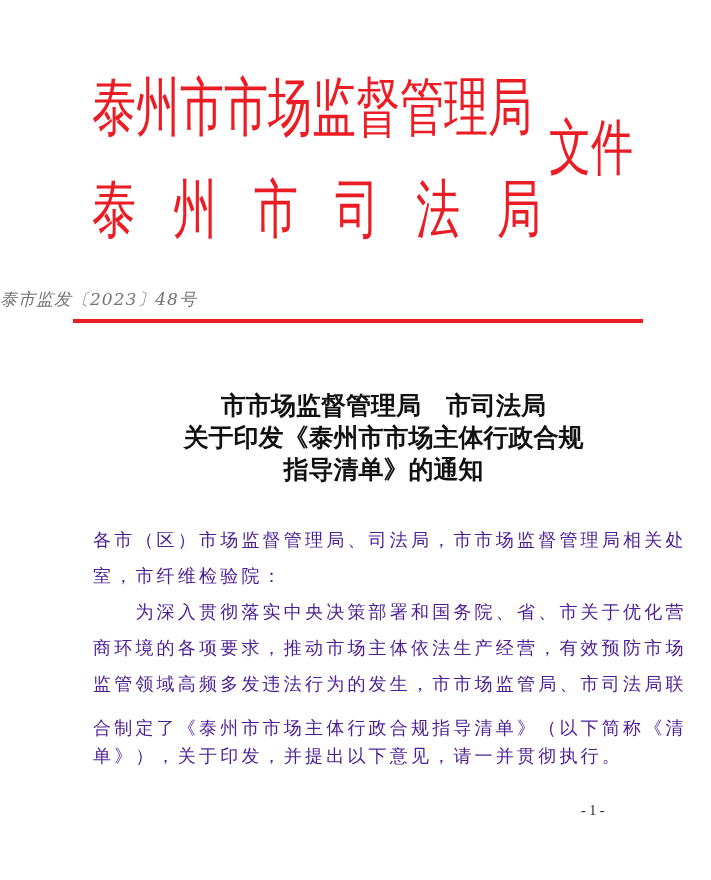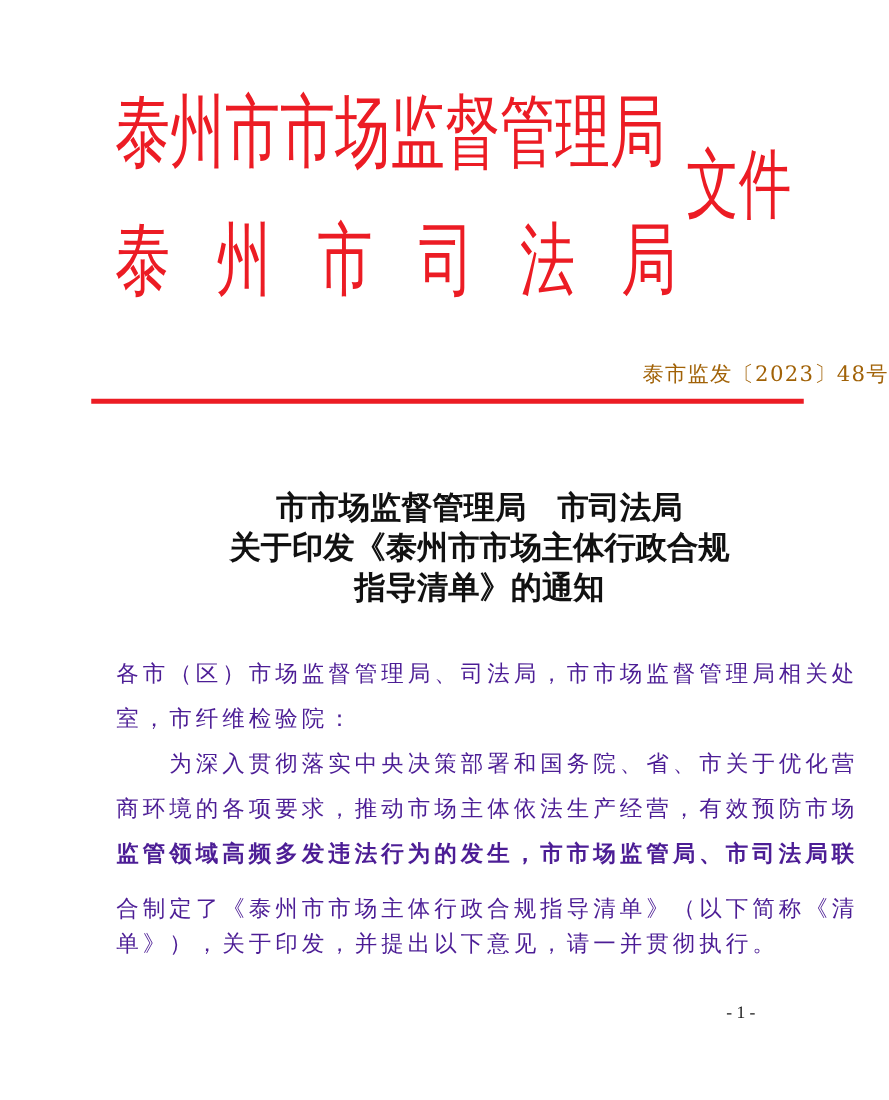--- a/index.html
+++ b/index.html
@@ -5,21 +5,21 @@
     html, body { margin: 0; padding: 0; background: #ffffff; }
     body { width: 711px; height: 880px; position: relative; overflow: hidden; }
     .page { position: absolute; left: 0; top: 0; width: 711px; height: 740px; background: #ffffff; }
     .hdr { position: absolute; color: #ec1c24; font-family: "DejaVu Serif", "Liberation Serif", serif; font-weight: normal; white-space: nowrap; }
     .hdr-line1 { left: 92px; top: 52px; font-size: 44px; line-height: 76px; transform: scaleY(1.45); transform-origin: left top; letter-spacing: 0px; }
     .hdr-line1 span { display: inline-block; width: 44px; text-align: center; }
     .hdr-line2 { left: 92px; top: 154px; font-size: 44px; line-height: 76px; transform: scaleY(1.45); transform-origin: left top; }
     .hdr-line2 span { display: inline-block; width: 44px; text-align: center; margin-right: 37px; }
     .hdr-suffix { left: 549px; top: 104px; font-size: 42px; line-height: 60px; transform: scaleY(1.45); transform-origin: left top; }
     .hdr-suffix span { display: inline-block; width: 42px; text-align: center; }
-    .doc-number { position: absolute; left: 0; width: 711px; top: 288px; text-align: right; font-family: "DejaVu Serif", "Liberation Serif", serif; font-size: 17px; color: #a16207; letter-spacing: 1px; }
+    .doc-number { position: absolute; left: 0; width: 711px; top: 288px; text-align: left; font-family: "DejaVu Serif", "Liberation Serif", serif; font-size: 17px; color: #737373; letter-spacing: 1px; font-style: italic; }
     .red-rule { position: absolute; left: 73px; top: 319px; width: 570px; height: 4px; background: #ec1c24; }
     .title { position: absolute; left: 0; width: 711px; text-align: center; font-family: "DejaVu Serif", "Liberation Serif", serif; font-weight: bold; font-size: 25px; color: #111111; line-height: 32px; margin-left: 28px; }
     .title-1 { top: 390px; }
     .title-2 { top: 422px; }
     .title-3 { top: 454px; }
     .body-text { position: absolute; left: 93px; width: 540px; font-family: "DejaVu Serif", "Liberation Serif", serif; font-size: 18px; color: #4c1d95; letter-spacing: 3.2px; white-space: nowrap; line-height: 36px; }
     .page-number { position: absolute; left: 581px; top: 803px; font-family: "Liberation Serif", "DejaVu Serif", serif; font-size: 14px; color: #222222; }
   </style>
 </head>
 <body>
@@ -43,19 +43,19 @@
   <div class="red-rule"></div>
 
   <div class="title title-1">市市场监督管理局　市司法局</div>
   <div class="title title-2">关于印发《泰州市市场主体行政合规</div>
   <div class="title title-3">指导清单》的通知</div>
 
   <div class="body-text" style="top:522px;">各市（区）市场监督管理局、司法局，市市场监督管理局相关处</div>
   <div class="body-text" style="top:558px;">室，市纤维检验院：</div>
   <div class="body-text" style="top:594px;">　　为深入贯彻落实中央决策部署和国务院、省、市关于优化营</div>
   <div class="body-text" style="top:630px;">商环境的各项要求，推动市场主体依法生产经营，有效预防市场</div>
-  <div class="body-text" style="top:666px;font-weight:bold;">监管领域高频多发违法行为的发生，市市场监管局、市司法局联</div>
+  <div class="body-text" style="top:666px;">监管领域高频多发违法行为的发生，市市场监管局、市司法局联</div>
   <div class="body-text" style="top:678px;margin-top:32px;">合制定了《泰州市市场主体行政合规指导清单》（以下简称《清</div>
   <div class="body-text" style="top:738px;">单》），关于印发，并提出以下意见，请一并贯彻执行。</div>
 
   <div class="page-number">- 1 -</div>
 
 </div>
 
 </body></html>

